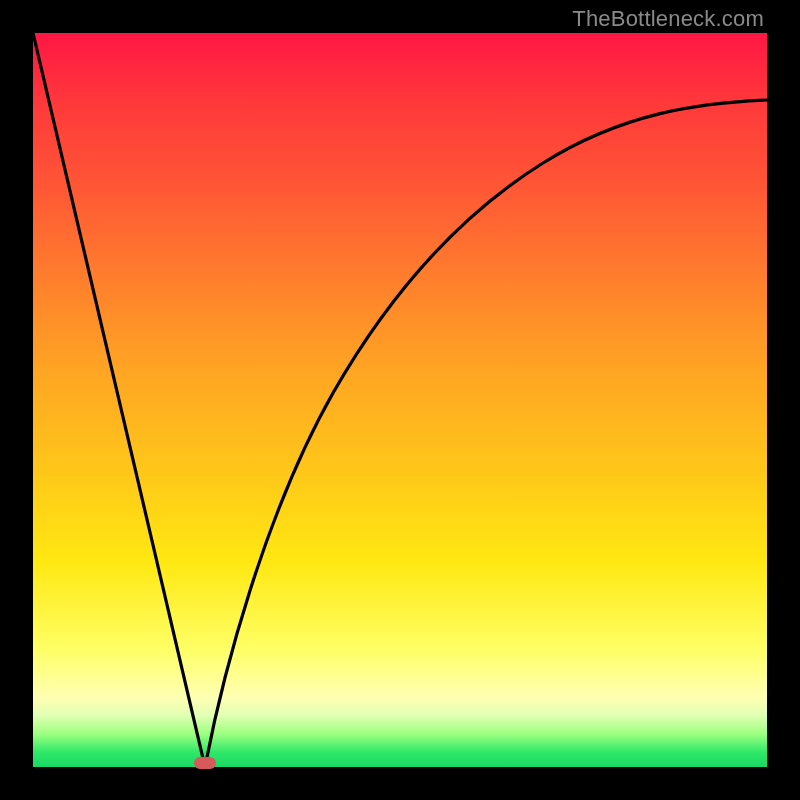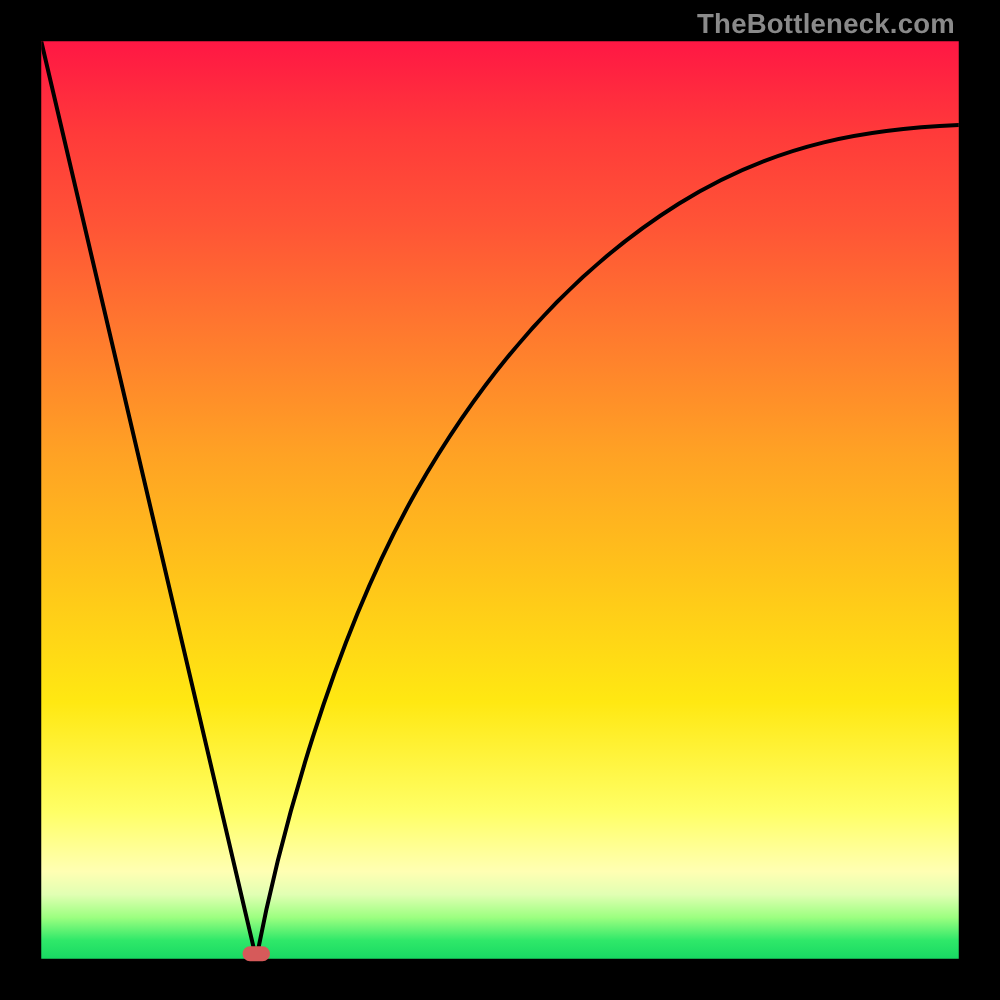--- a/index.html
+++ b/index.html
@@ -40,21 +40,21 @@
       #2fe869 98%,
       #18d963 100%
     );
   }
   .watermark {
     position: absolute;
     top: 6px;
     right: 36px;
     font-family: Arial, Helvetica, sans-serif;
     font-size: 22px;
-    font-weight: 700;
+    font-weight: 400;
     color: #8a8a8a;
     letter-spacing: 0.2px;
     text-align: right;
   }
   svg.curve {
     position: absolute;
     top: 33px;
     left: 33px;
     width: 734px;
     height: 734px;

